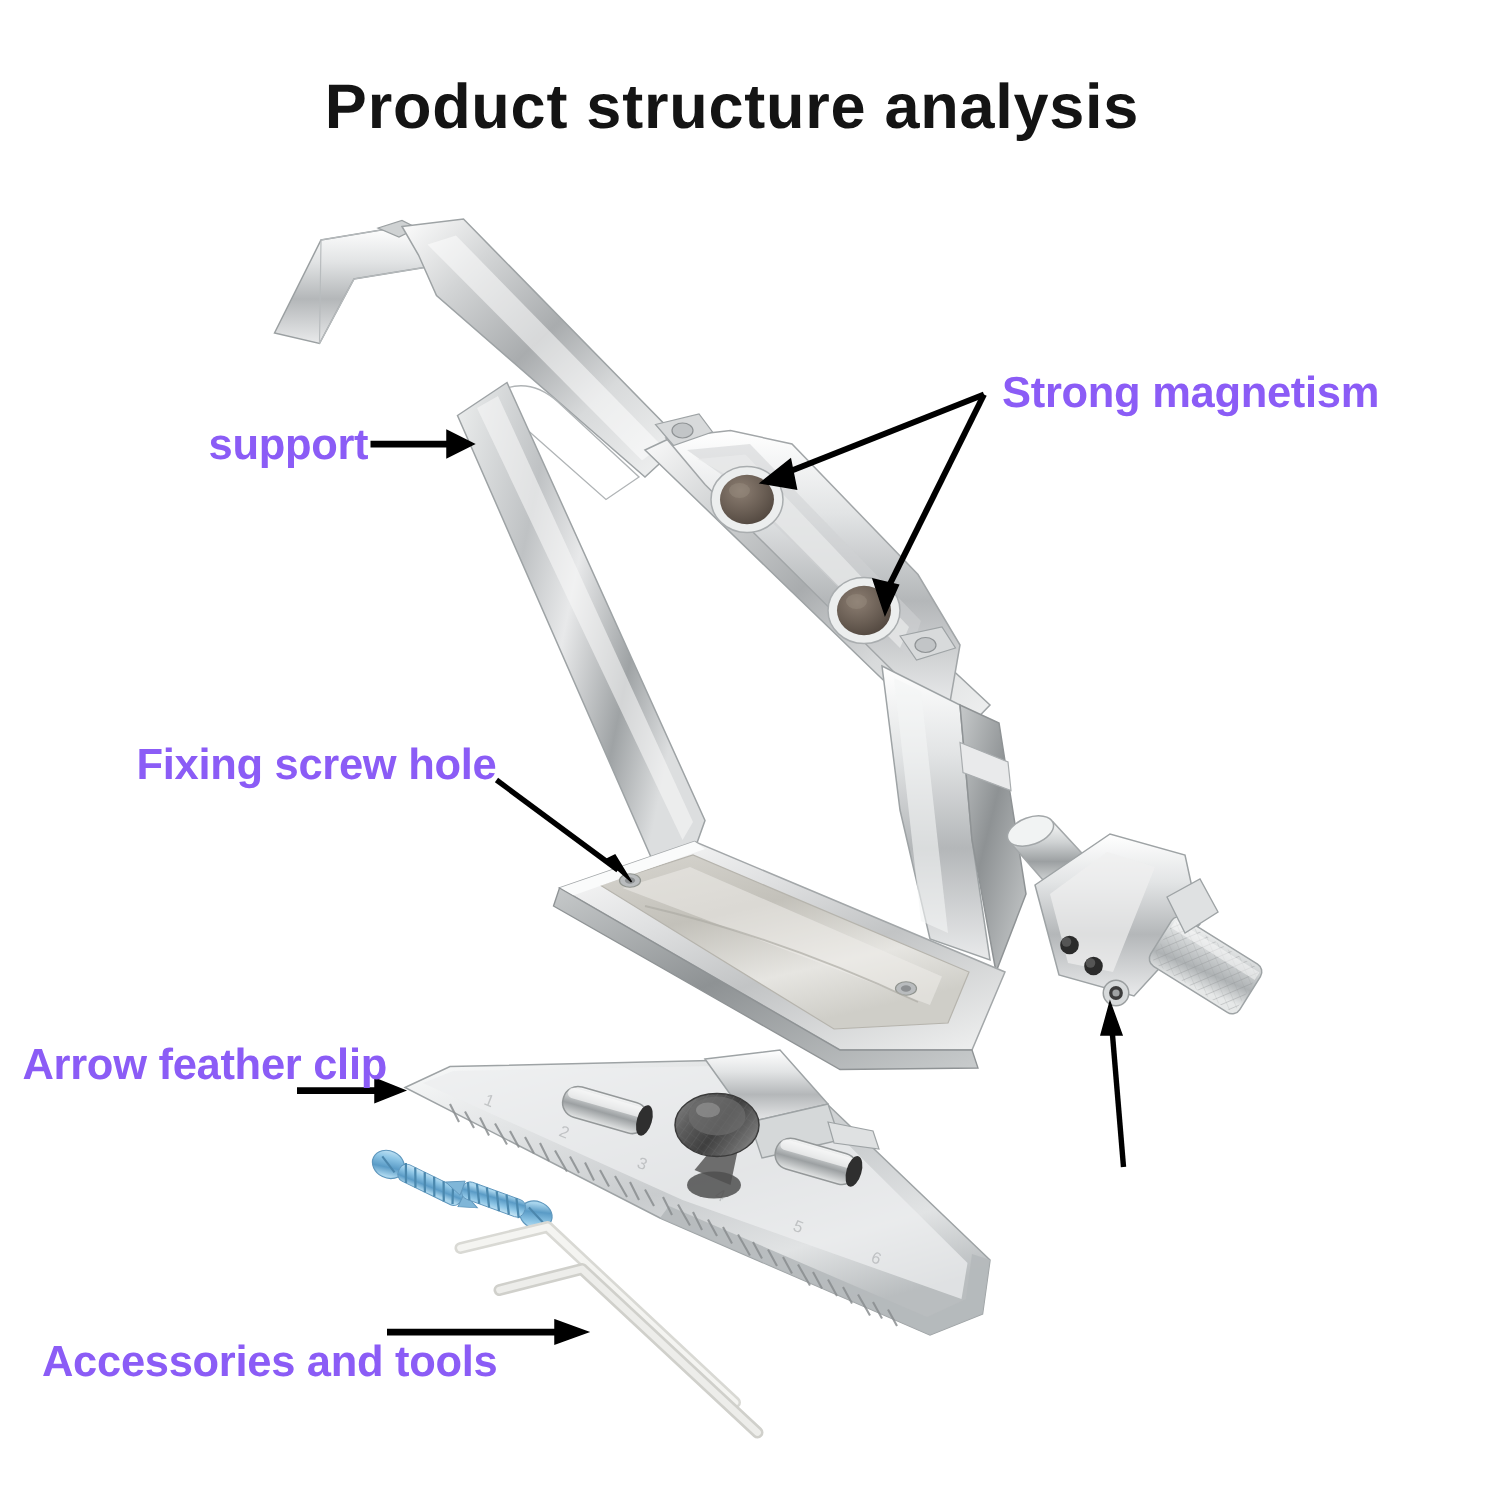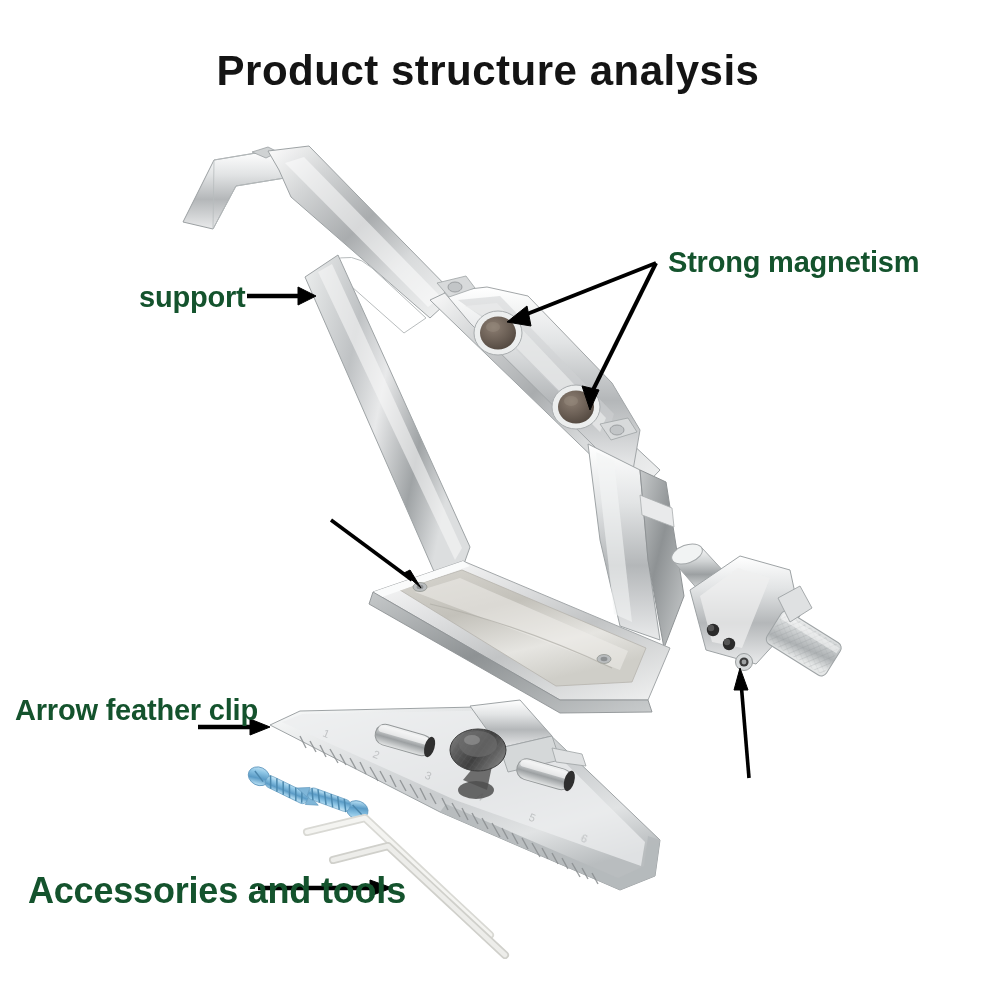--- a/index.html
+++ b/index.html
@@ -20,21 +20,21 @@
   }
   #product-svg {
     position: absolute;
     left: 0;
     top: 0;
     width: 1000px;
     height: 1000px;
   }
   .label {
     position: absolute;
-    color: #14532d;
+    color: #8b5cf6;
     font-family: "Liberation Sans", sans-serif;
     font-weight: bold;
     white-space: nowrap;
     letter-spacing: -0.2px;
     line-height: 1;
   }
   #page-title {
     position: absolute;
     left: 0;
     top: 50px;
@@ -44,21 +44,21 @@
     font-family: "Liberation Sans", sans-serif;
     font-weight: bold;
     font-size: 42px;
     letter-spacing: 0.5px;
     line-height: 1;
   }
   #label-strong-magnetism { left: 668px; top: 248px; font-size: 29px; }
   #label-support          { left: 139px; top: 283px; font-size: 29px; }
   #label-fixing-screw     { left:  91px; top: 496px; font-size: 29px; }
   #label-arrow-feather    { left:  15px; top: 680px; font-size: 29px; margin-top: 16px; }
-  #label-accessories      { left:  28px; top: 873px; font-size: 36px; }
+  #label-accessories      { left:  28px; top: 894px; font-size: 29px; }
   #label-gradumeter       { left: 706px; top: 783px; font-size: 29px; }
 </style>
 </head>
 <body>
 
 <div id="stage">
 
   <svg id="product-svg" viewBox="0 0 1000 1000">
     <defs>
       <linearGradient id="steelA" x1="0" y1="0" x2="1" y2="1">
@@ -399,19 +399,20 @@
       </g>
     </g>
   </svg>
 
   <div id="page-title">Product structure analysis</div>
 
   <div class="label" id="label-strong-magnetism">Strong magnetism</div>
 
   <div class="label" id="label-support">support</div>
 
+  <div class="label" id="label-fixing-screw">Fixing screw hole</div>
 
   <div class="label" id="label-arrow-feather">Arrow feather clip</div>
 
   <div class="label" id="label-accessories">Accessories and tools</div>
 
 
 </div>
 
 </body></html>

